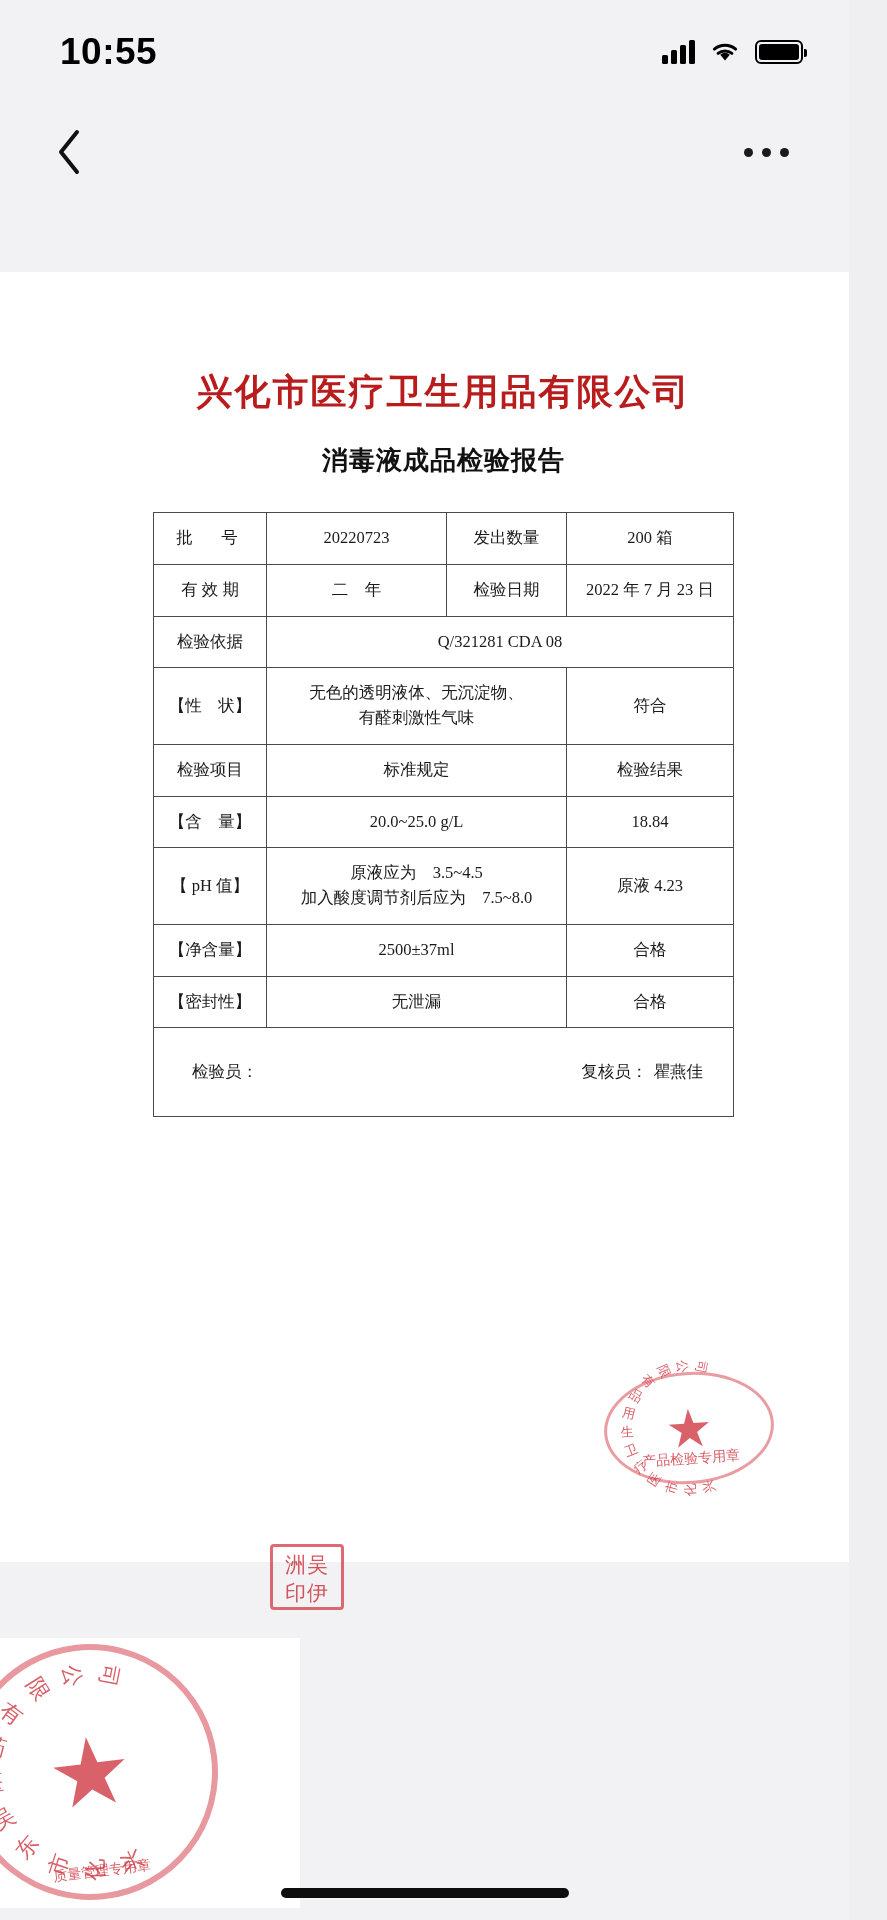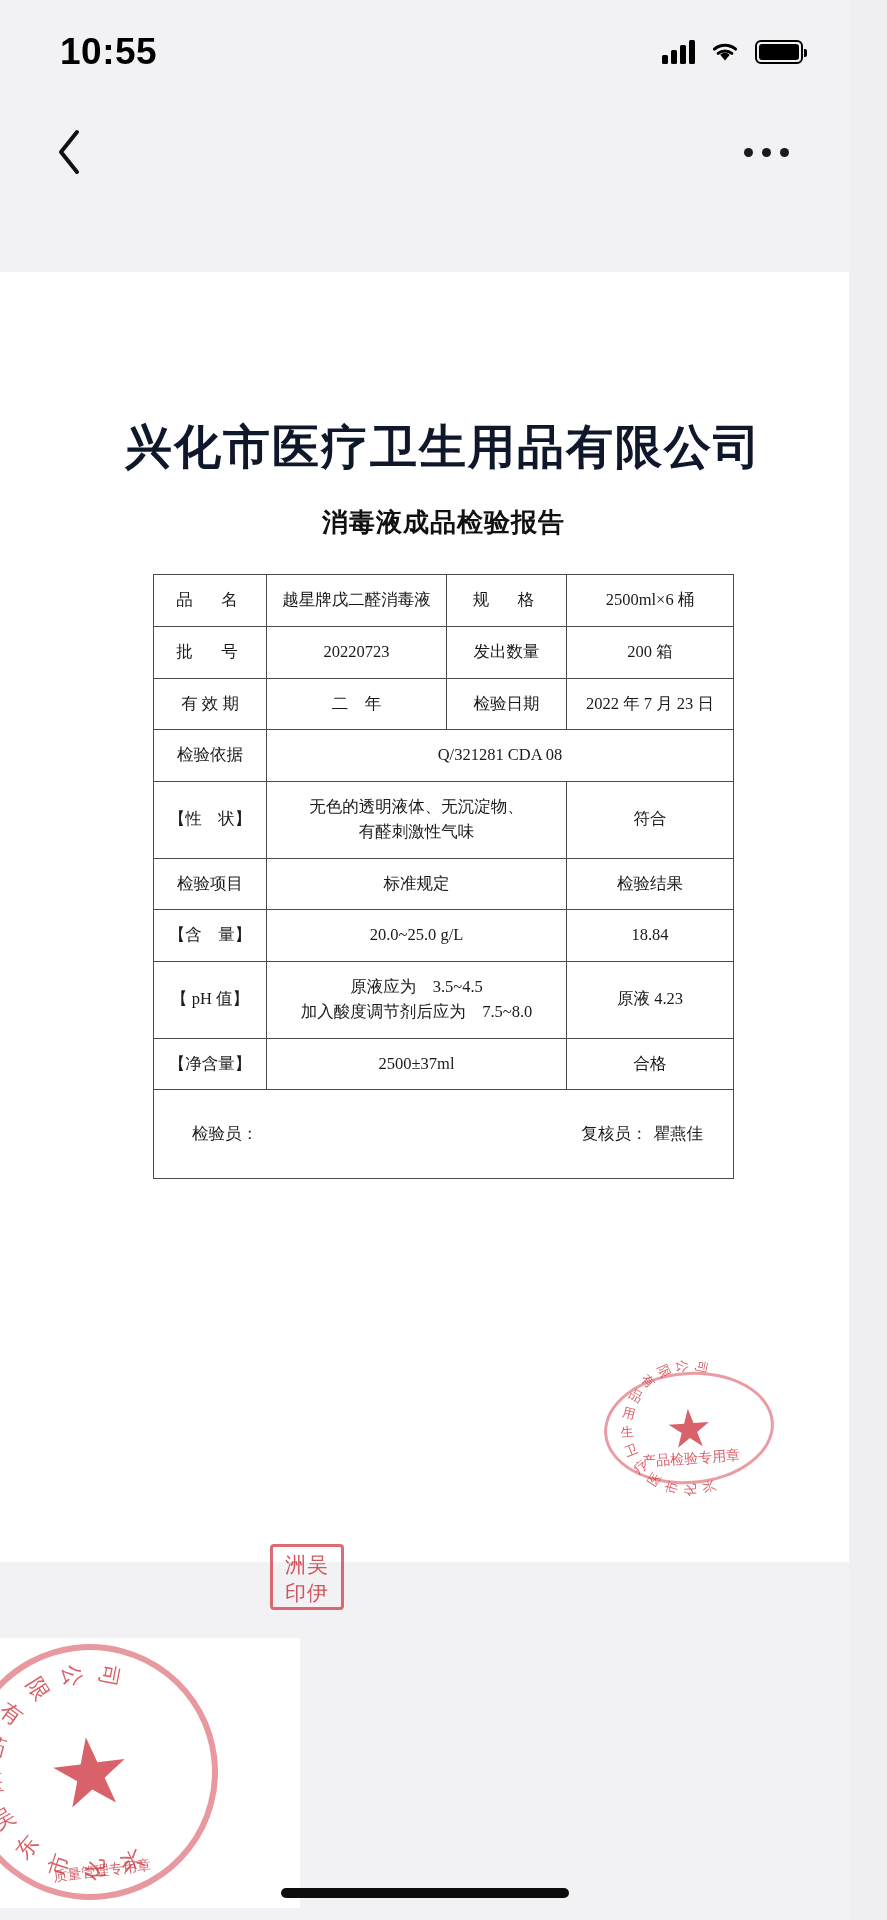--- a/index.html
+++ b/index.html
@@ -123,26 +123,25 @@
     left: 0; top: 0;
     width: 887px;
     height: 1290px;
     background: #ffffff;
     padding: 96px 36px 0 36px;
   }
 
   .company-title {
     text-align: center;
     font-family: "Liberation Serif", serif;
-    font-size: 47px;
+    font-size: 36px;
     font-weight: bold;
-    color: #0f172a;
+    color: #b91c1c;
     letter-spacing: 2px;
     margin-bottom: 26px;
-    margin-top: 48px;
   }
   .report-title {
     text-align: center;
     font-family: "Liberation Serif", serif;
     font-size: 26px;
     font-weight: bold;
     color: #111;
     letter-spacing: 1px;
     margin-bottom: 34px;
   }
@@ -344,26 +343,20 @@
 
       <table class="report">
         <colgroup>
           <col class="c1">
             <col class="c2">
             <col class="c3">
             <col class="c4">
         </colgroup>
         <tbody>
           <tr>
-            <td class="label-sp">品　名</td>
-            <td>越星牌戊二醛消毒液</td>
-            <td class="label-sp">规　格</td>
-            <td>2500ml×6 桶</td>
-          </tr>
-          <tr>
             <td class="label-sp">批　号</td>
             <td>20220723</td>
             <td>发出数量</td>
             <td>200 箱</td>
           </tr>
           <tr>
             <td>有 效 期</td>
             <td>二　年</td>
             <td>检验日期</td>
             <td>2022 年 7 月 23 日</td>
@@ -402,20 +395,25 @@
             </td>
             <td>原液 4.23</td>
           </tr>
 
           <tr>
             <td>【净含量】</td>
             <td colspan="2">2500±37ml</td>
             <td>合格</td>
           </tr>
 
+          <tr>
+            <td>【密封性】</td>
+            <td colspan="2">无泄漏</td>
+            <td>合格</td>
+          </tr>
 
 
           <tr class="sig-row">
             <td colspan="4">
               <div class="sig-inner">
                 <div class="sig-left">
                   <span>检验员：</span>
                   <span></span>
                 </div>
                 <div class="sig-right">

